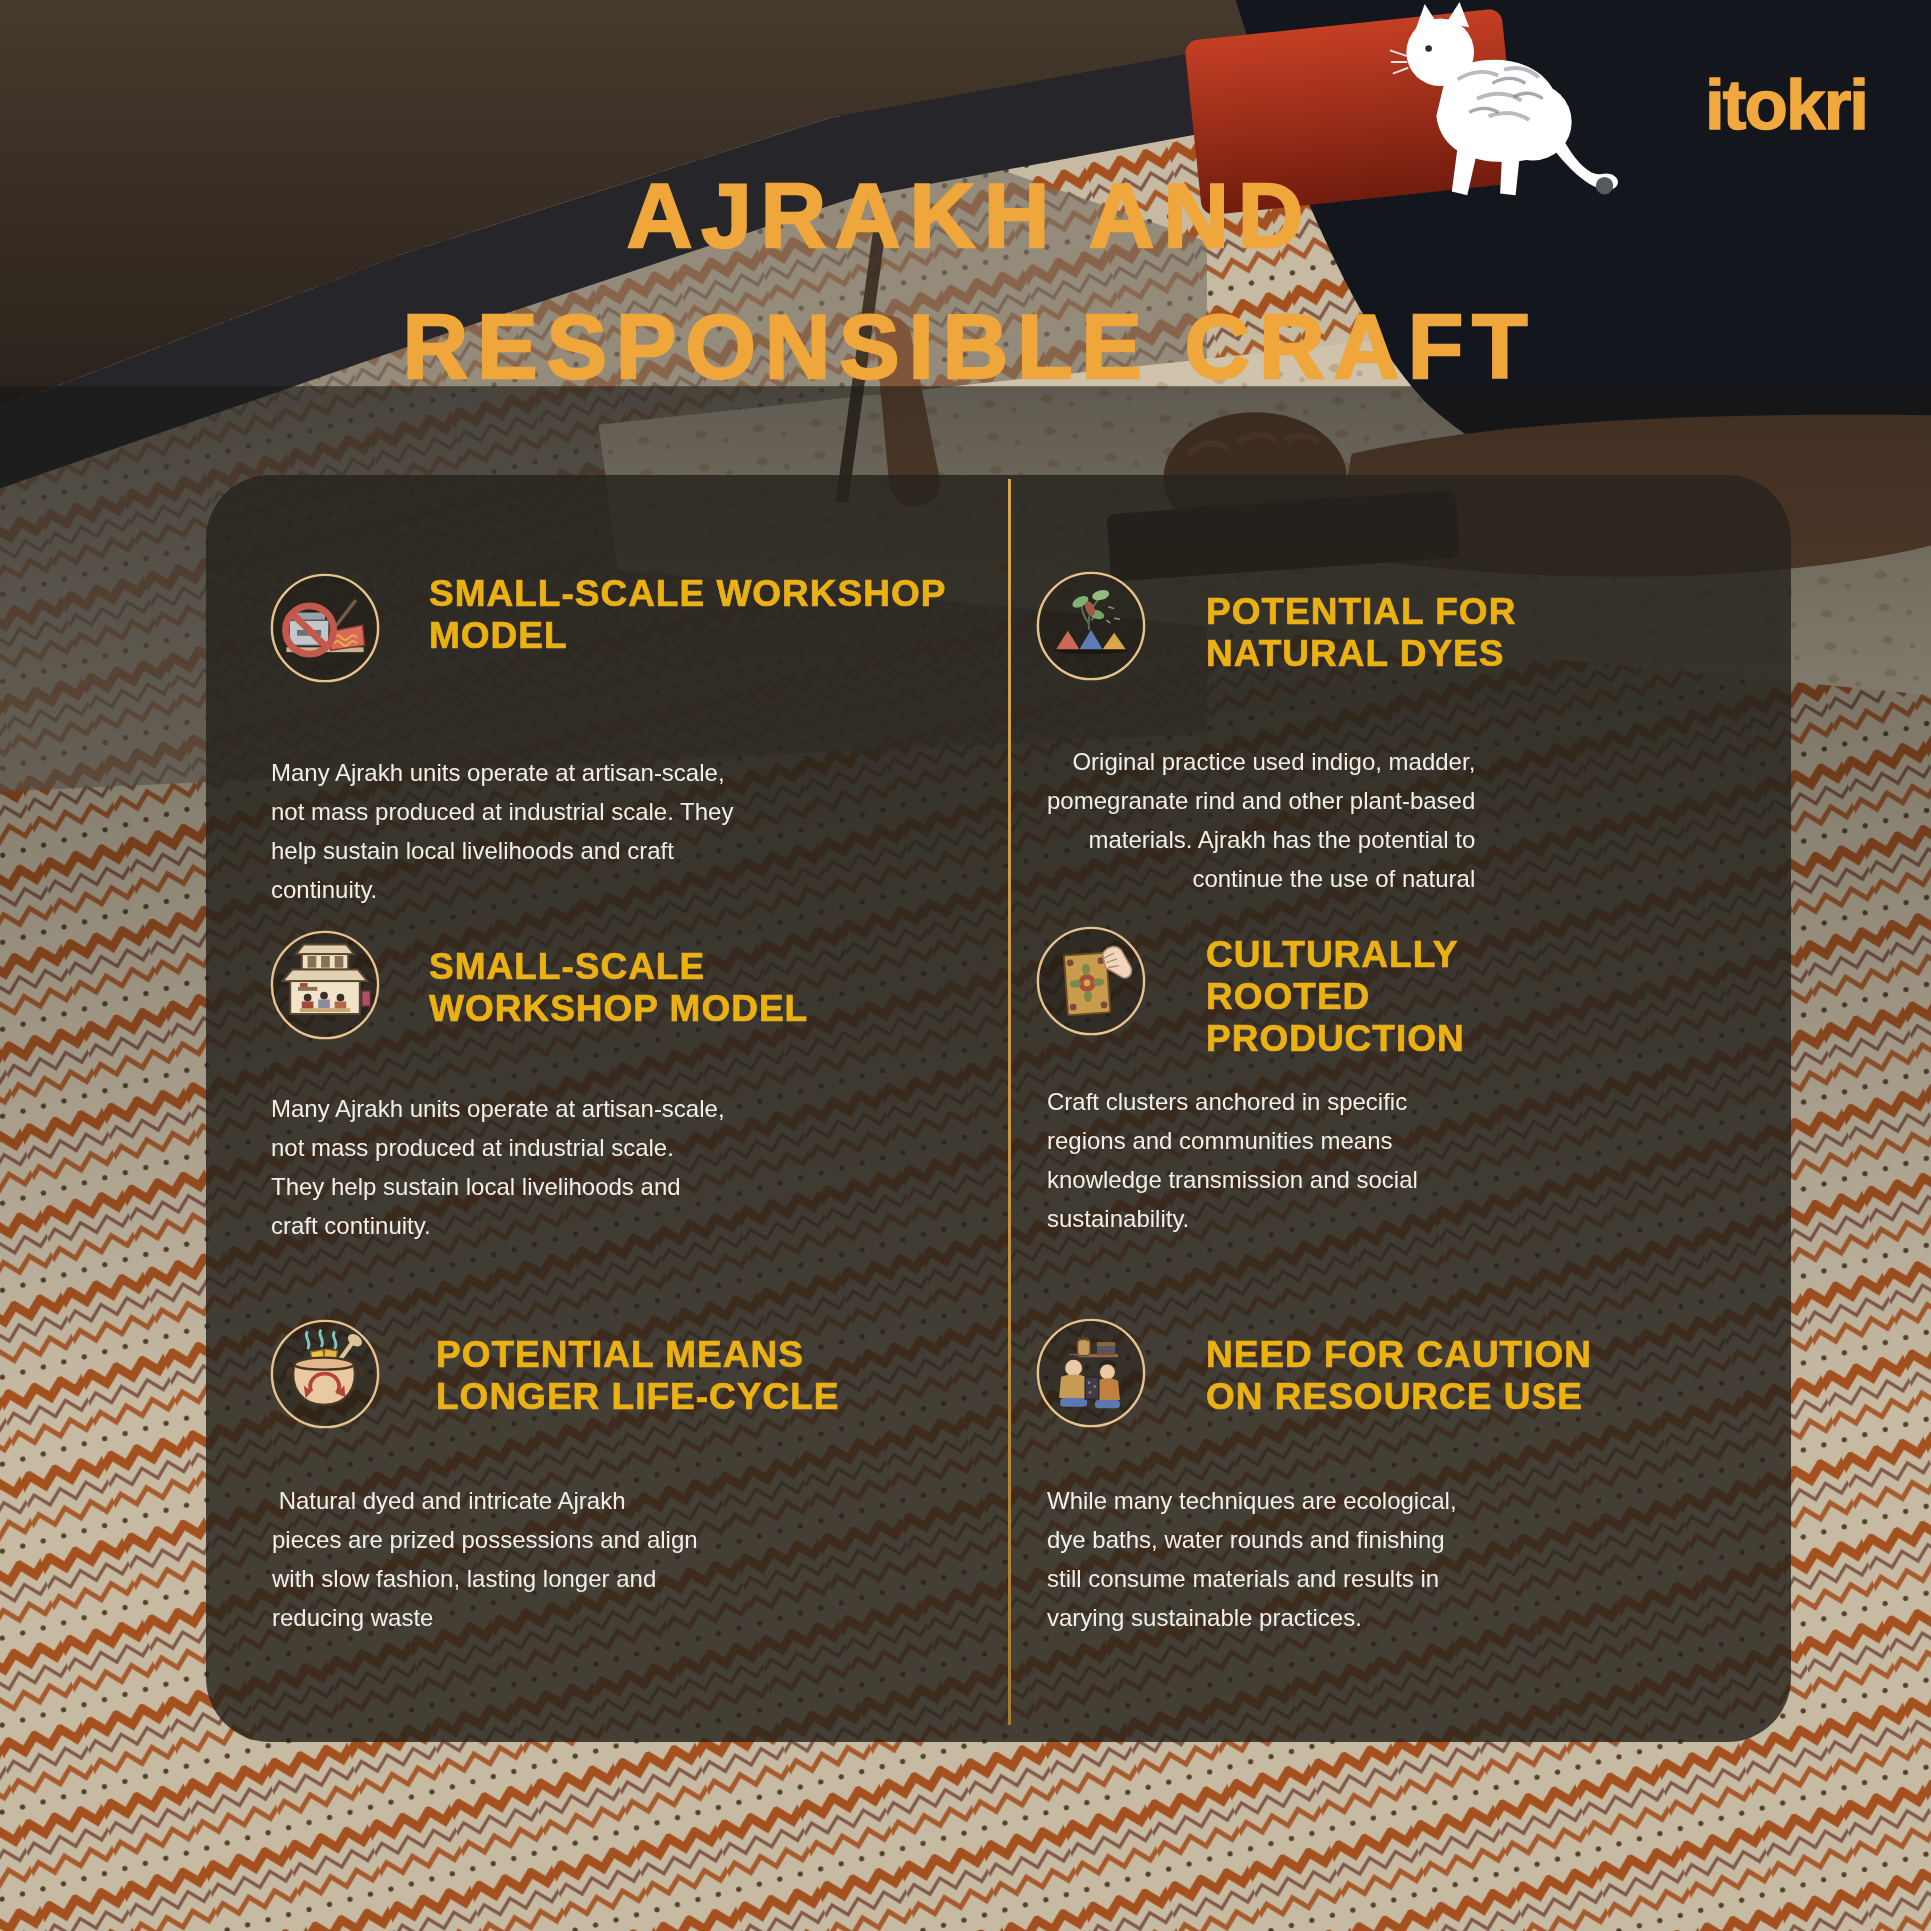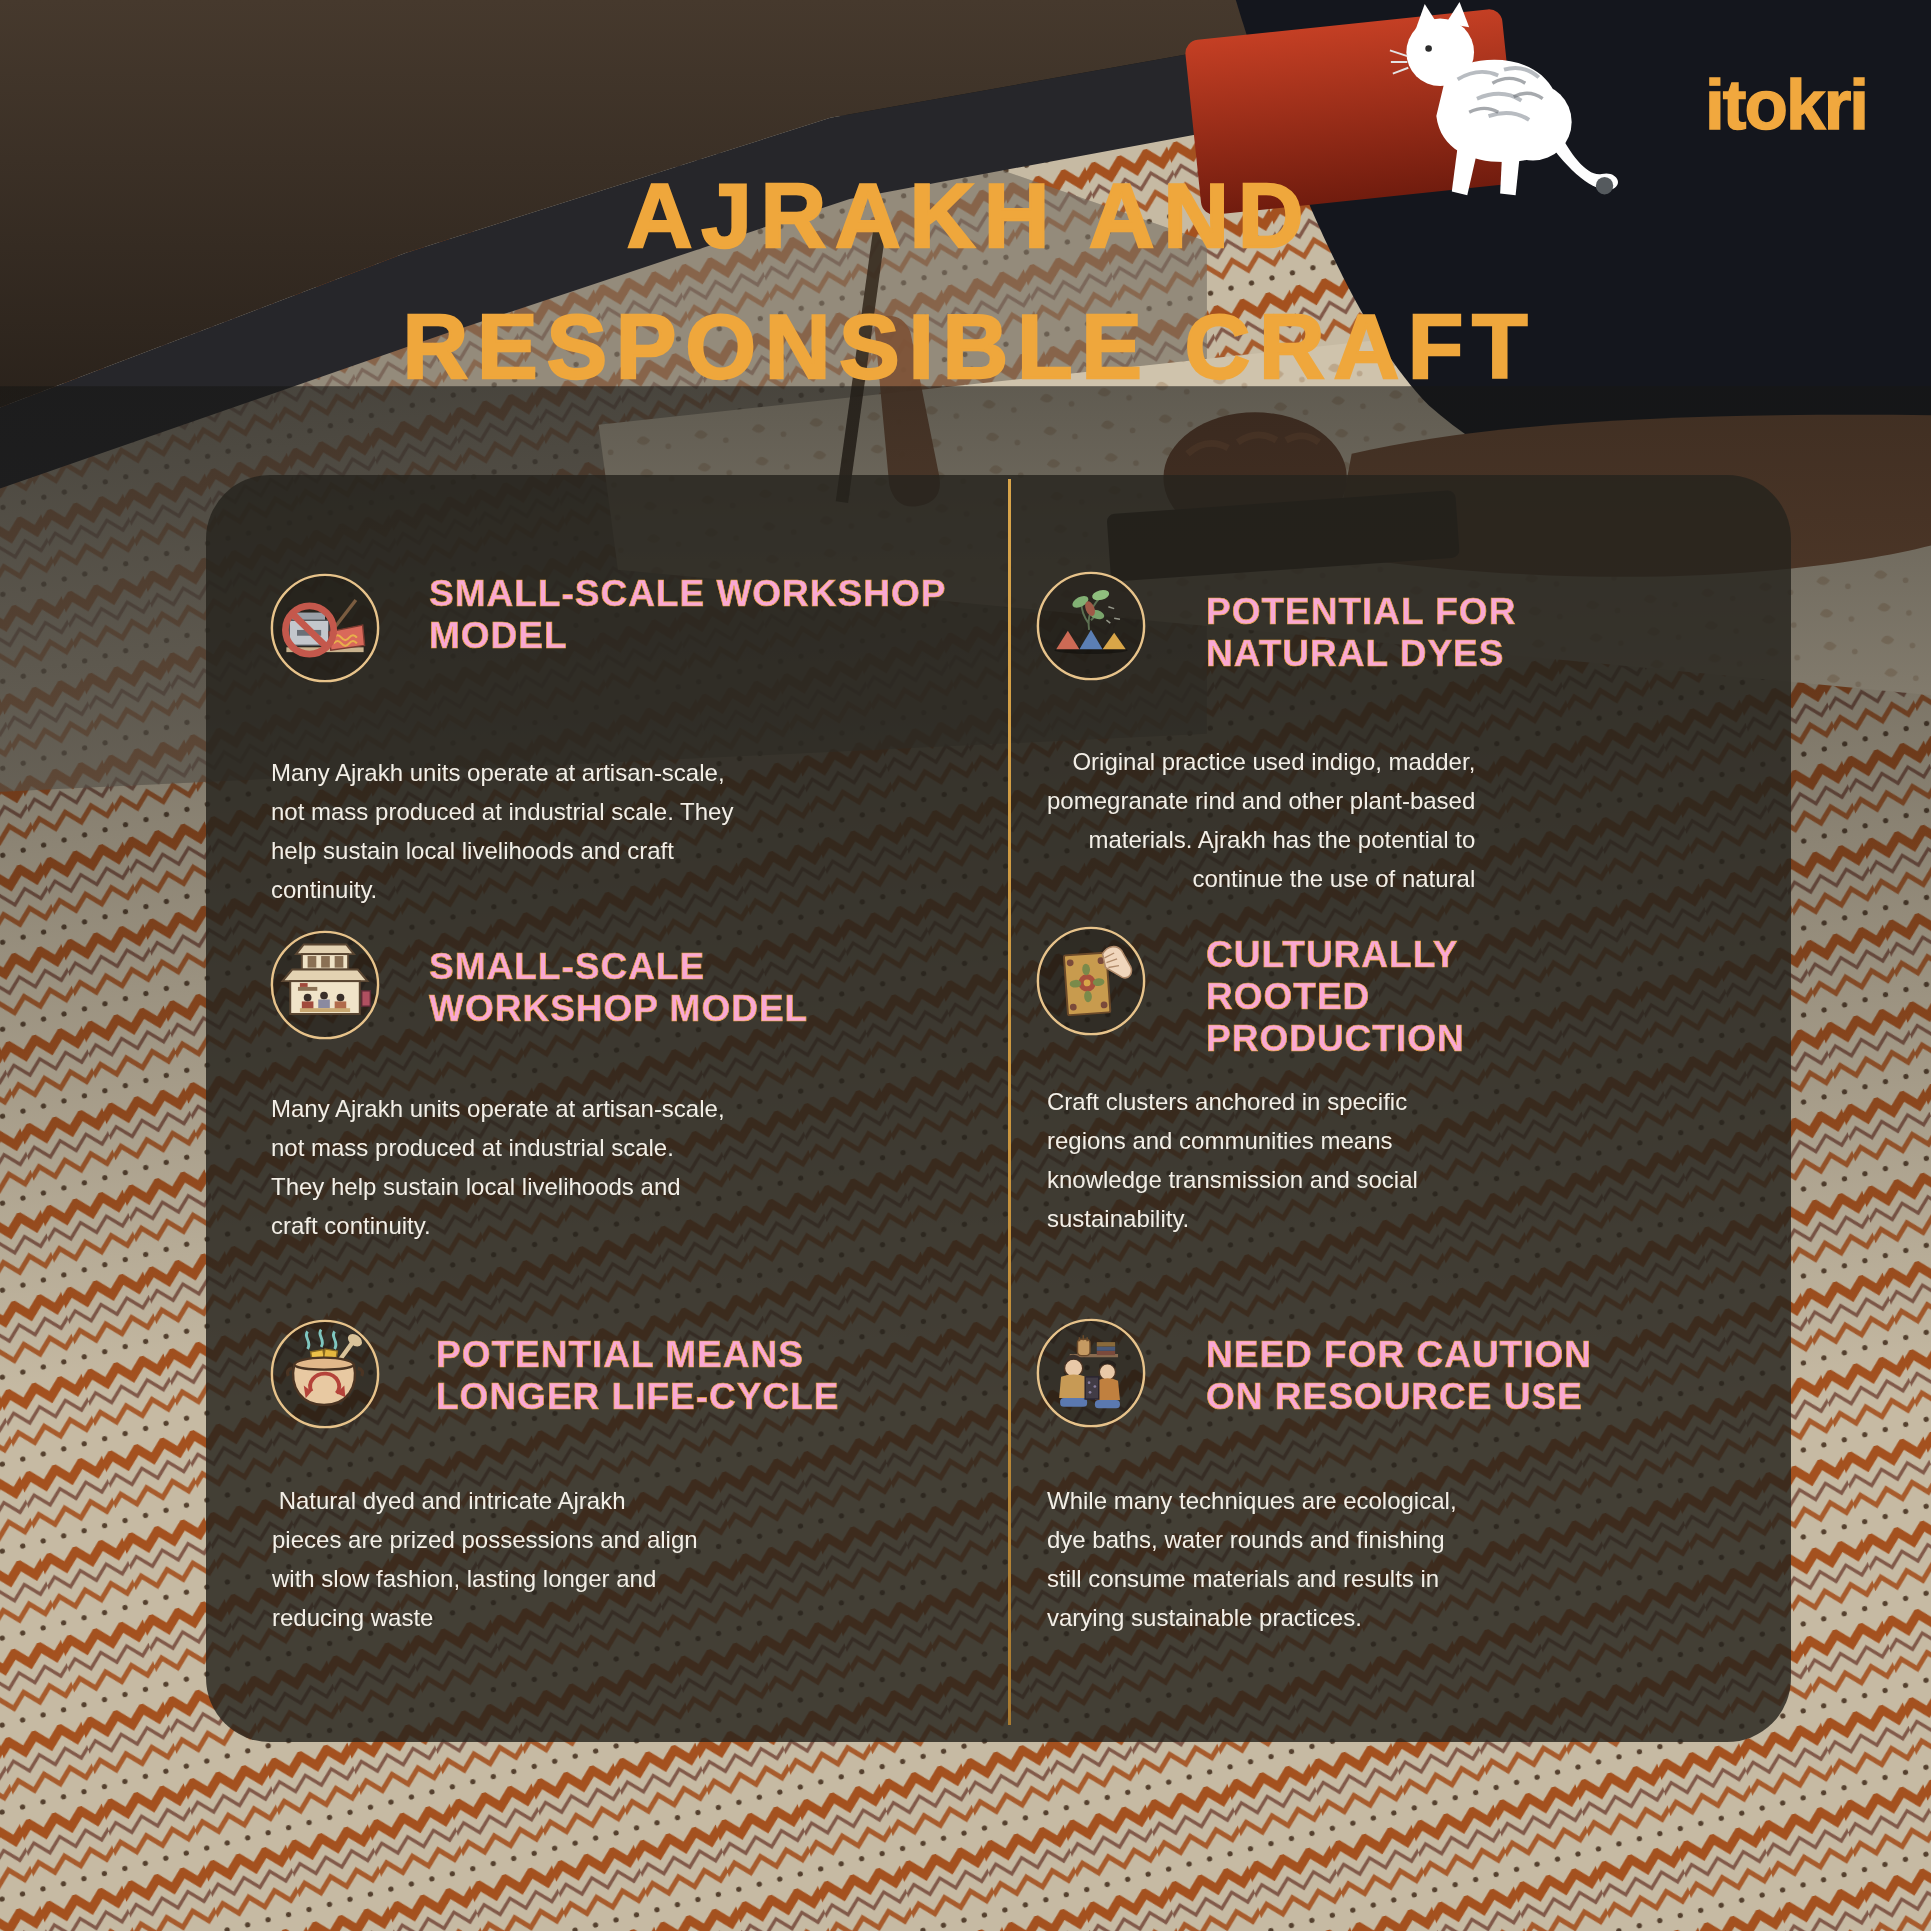--- a/index.html
+++ b/index.html
@@ -17,21 +17,21 @@
         -webkit-text-stroke:1.4px #F1A83E;}
   #cat{position:absolute;left:1388px;top:0px;z-index:3;}
   
   #panel{position:absolute;left:206px;top:475px;width:1585px;height:1267px;
          border-radius:64px;background:rgba(38,35,29,0.82);z-index:1;}
   #divider{position:absolute;left:1008px;top:479px;width:2.9px;height:1246px;z-index:2;
            background:linear-gradient(180deg,#D8A44A 0%,#C9953E 55%,#A87A30 100%);}
   
   .icon{position:absolute;width:112px;height:112px;z-index:2;}
   .heading{position:absolute;z-index:2;font-weight:bold;font-size:37px;
-           line-height:42px;letter-spacing:1px;color:#f9a8d4;
+           line-height:42px;letter-spacing:1px;color:#eab308;
            -webkit-text-stroke:0.7px #EDA843;}
   .body{position:absolute;z-index:2;font-size:24px;line-height:39px;color:#F3EFE7;}
   .heading .line,.body .line{white-space:pre;}
   #i1-icon{left:269px;top:572px;} #h1{left:429px;top:573px;} #b1{left:271px;top:753px;}
   #i2-icon{left:1035px;top:570px;}#h2{left:1206px;top:591px;}#b2{left:1047px;top:742px;text-align:right;}
   #i3-icon{left:269px;top:929px;} #h3{left:429px;top:946px;} #b3{left:271px;top:1089px;}
   #i4-icon{left:1035px;top:925px;}#h4{left:1206px;top:934px;}#b4{left:1047px;top:1082px;}
   #i5-icon{left:269px;top:1318px;}#h5{left:436px;top:1334px;}#b5{left:272px;top:1481px;}
   #i6-icon{left:1035px;top:1317px;}#h6{left:1206px;top:1334px;}#b6{left:1047px;top:1481px;}
 </style>

